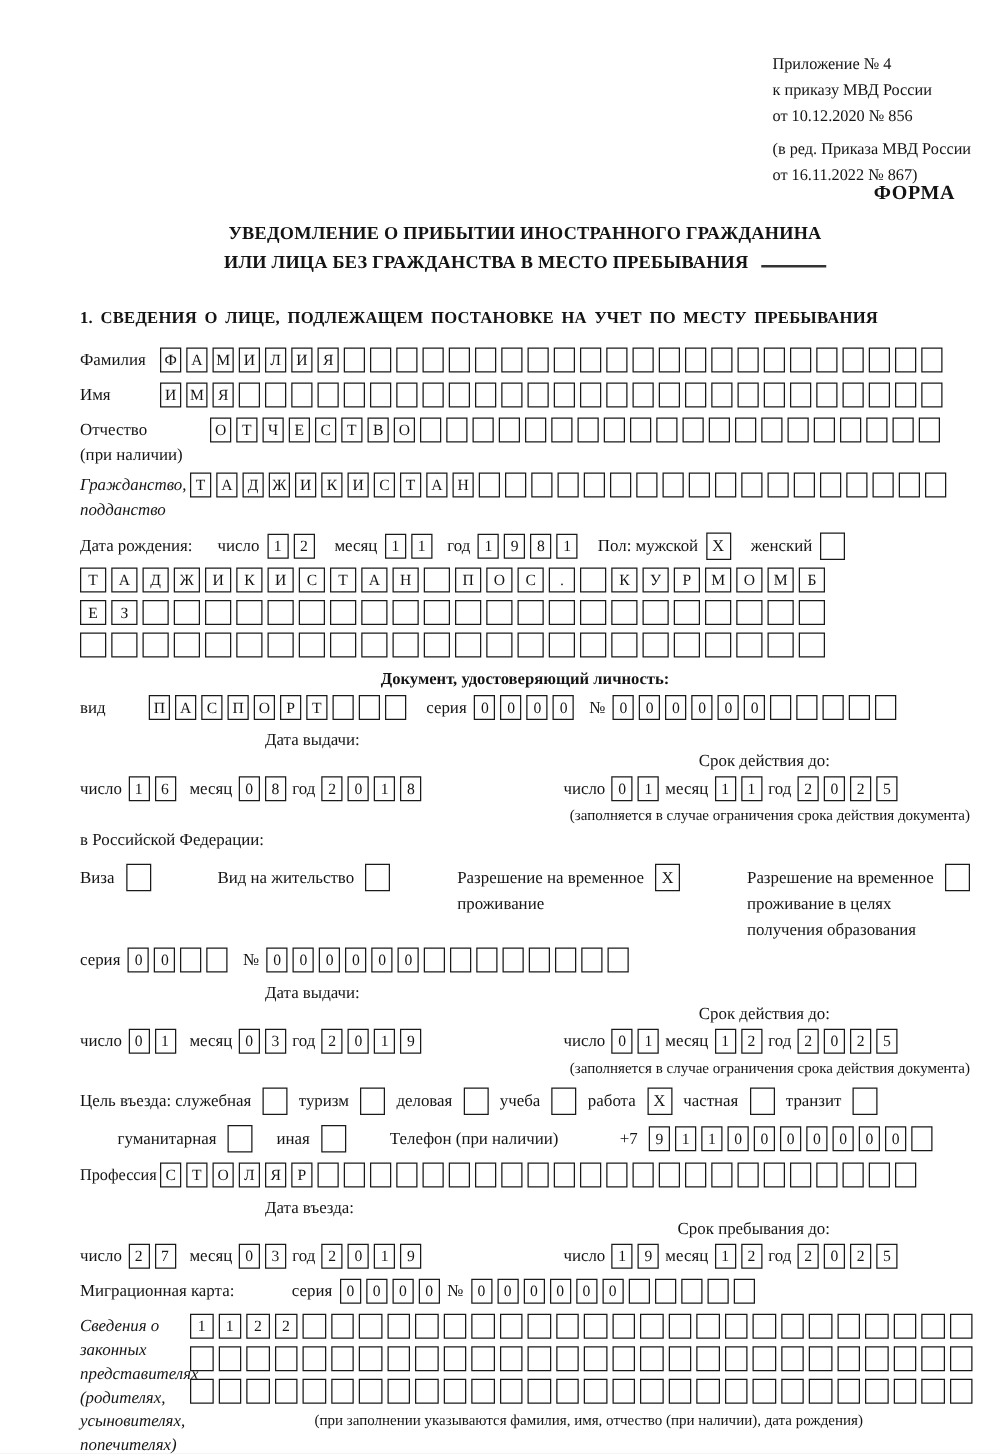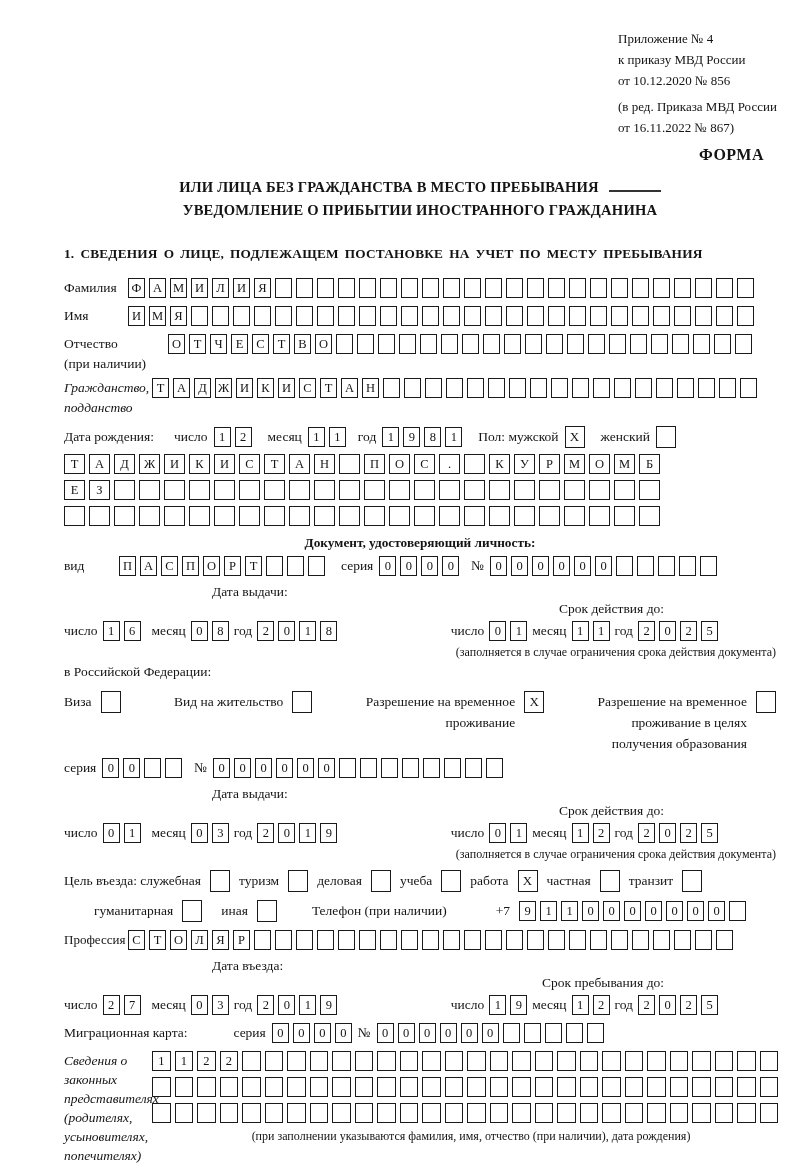--- a/index.html
+++ b/index.html
@@ -1,19 +1,19 @@
 <!DOCTYPE html>
 <html><head>
 <meta charset="utf-8">
 <style>
   html,body{margin:0;padding:0;background:#e8e8e8;}
   .page{position:relative;width:800px;height:1163px;background:#ffffff;color:#141414;
         font-family:"Liberation Serif","DejaVu Serif",serif;font-size:13.5px;overflow:hidden;margin:0 auto;}
   
-  .appendix{position:absolute;top:28px;left:618px;line-height:21px;font-size:13px;}
+  .appendix{position:absolute;top:40px;left:618px;line-height:21px;font-size:13px;}
   .appendix .ed{margin-top:5px;}
   .forma{position:absolute;top:146px;right:36px;font-weight:700;font-size:16px;letter-spacing:.5px;}
   .flow{padding:0 24px 0 64px;}
   .title{padding-top:176px;text-align:center;font-weight:700;font-size:14.6px;line-height:23px;letter-spacing:.2px;}
   .tl{display:inline-block;width:52px;height:13px;border-bottom:2px solid #333;margin-left:10px;}
   .sec-heading{margin-top:24px;font-weight:700;font-size:13.3px;word-spacing:2.5px;letter-spacing:.2px;}
   
   .frow{display:flex;align-items:flex-start;margin-top:8px;}
   .flabel{flex:0 0 auto;line-height:20px;}
   .w64{width:64px;}.w104{width:104px;}.w88{width:88px;font-style:italic;}.w48{width:49px;}
@@ -33,21 +33,21 @@
   .dh-l{margin-left:148px;}
   .dh-r{margin-left:auto;margin-right:112px;}
   .drow{display:flex;align-items:center;margin-top:4px;}
   .dgroup{display:flex;align-items:center;gap:5px;}
   .dg-r{margin-left:auto;margin-right:58px;}
   .fineprint{text-align:right;font-size:12px;margin-top:4px;line-height:15px;}
   .textline{margin-top:7px;line-height:20px;}
   .chkrow{display:flex;margin-top:9px;align-items:flex-start;justify-content:space-between;}
   .chk-item{display:flex;align-items:flex-start;gap:9px;}
   .chk-item .lbl{line-height:22px;}
-  .chk-label{text-align:right;line-height:21px;}
+  .chk-label{text-align:left;line-height:21px;}
   .mesto-label div{line-height:22px;}
   .rep-label div{line-height:19px;}
   .rep-note{font-size:12px;text-align:center;margin-top:5px;padding-left:12px;white-space:nowrap;}
   .purrow{display:flex;align-items:center;gap:9px;margin-top:8px;flex-wrap:nowrap;}
   .indent{margin-left:30px;}
 </style>
 </head>
 <body>
 
 <div class="page">
@@ -57,22 +57,22 @@
     <div>к приказу МВД России</div>
     <div>от 10.12.2020 № 856</div>
     <div class="ed">(в ред. Приказа МВД России</div>
     <div>от 16.11.2022 № 867)</div>
   </div>
   <div class="forma">ФОРМА</div>
 
   <div class="flow">
 
     <div class="title">
+      <div>УВЕДОМЛЕНИЕ О ПРИБЫТИИ ИНОСТРАННОГО ГРАЖДАНИНА</div>
       <div><span>ИЛИ ЛИЦА БЕЗ ГРАЖДАНСТВА В МЕСТО ПРЕБЫВАНИЯ</span><span class="tl"></span></div>
-      <div>УВЕДОМЛЕНИЕ О ПРИБЫТИИ ИНОСТРАННОГО ГРАЖДАНИНА</div>
     </div>
 
     <div class="sec-heading">1. СВЕДЕНИЯ О ЛИЦЕ, ПОДЛЕЖАЩЕМ ПОСТАНОВКЕ НА УЧЕТ ПО МЕСТУ ПРЕБЫВАНИЯ</div>
 
     <div class="frow" style="margin-top:16px">
       <div class="flabel w64">Фамилия</div>
       <div class="cells">
           <span class="cell">Ф</span>
           <span class="cell">А</span>
           <span class="cell">М</span>

